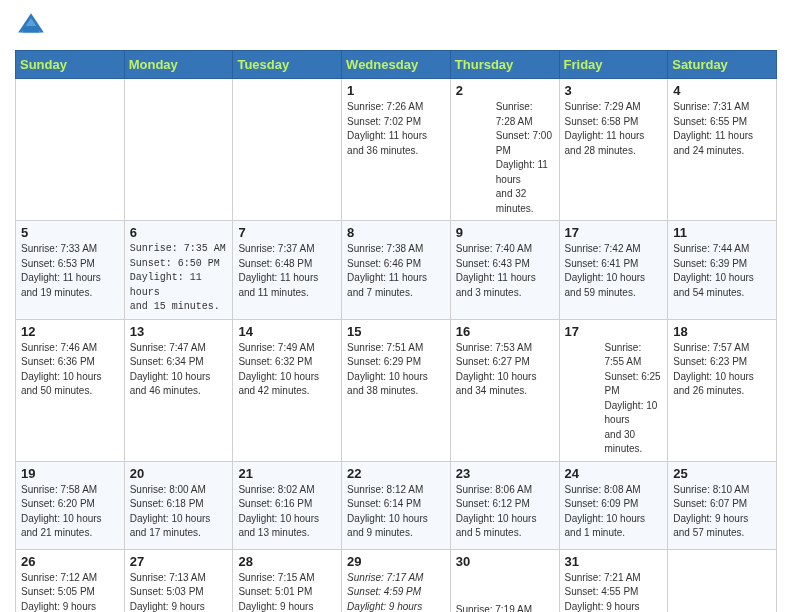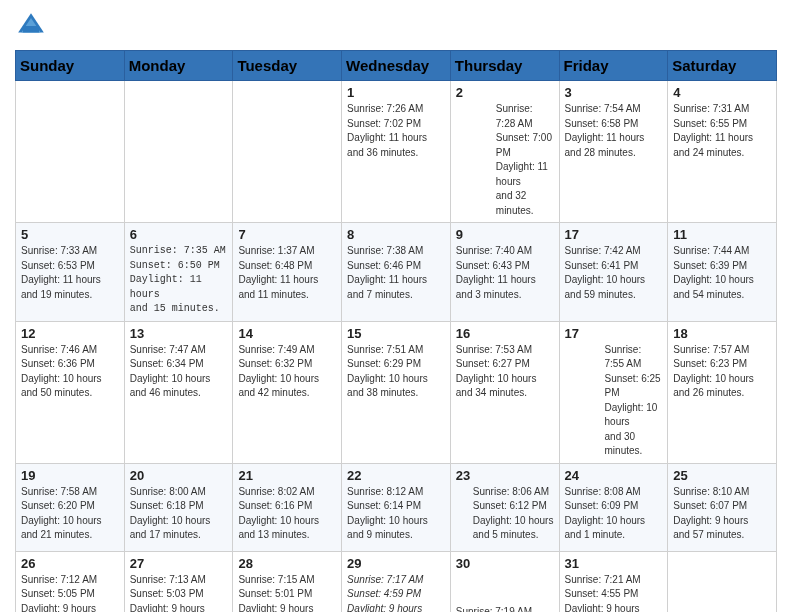--- a/index.html
+++ b/index.html
@@ -59,22 +59,22 @@
       font-size: 15px;
       color: #444;
     }
     .calendar {
       width: 100%;
       border-collapse: collapse;
       border: 1px solid #ccc;
     }
     .calendar th {
       background: #3474b7;
-      color: #000000;
-      font-size: 15px;
+      color: #bef264;
+      font-size: 13px;
       font-weight: bold;
       padding: 6px 4px;
       text-align: left;
       border: 1px solid #2a5f9e;
     }
     .calendar td {
       width: calc(100% / 7);
       vertical-align: top;
       border: 1px solid #d0d0d0;
       padding: 4px 5px;
@@ -150,21 +150,21 @@
           </td>
           <td>
             <span class="day-number">2</span>
             <div class="day-detail" style="white-space: pre-line; margin-left: 40px;">Sunrise: 7:28 AM
 Sunset: 7:00 PM
 Daylight: 11 hours
 and 32 minutes.</div>
           </td>
           <td>
             <span class="day-number">3</span>
-            <div class="day-detail" style="white-space: pre-line;">Sunrise: 7:54 AM
+            <div class="day-detail" style="white-space: pre-line;">Sunrise: 7:29 AM
 Sunset: 6:58 PM
 Daylight: 11 hours
 and 28 minutes.</div>
           </td>
           <td>
             <span class="day-number">4</span>
             <div class="day-detail" style="white-space: pre-line;">Sunrise: 7:31 AM
 Sunset: 6:55 PM
 Daylight: 11 hours
 and 24 minutes.</div>
@@ -180,21 +180,21 @@
           </td>
           <td>
             <span class="day-number">6</span>
             <div class="day-detail" style="white-space: pre-line; font-family: Liberation Mono, monospace;">Sunrise: 7:35 AM
 Sunset: 6:50 PM
 Daylight: 11 hours
 and 15 minutes.</div>
           </td>
           <td>
             <span class="day-number">7</span>
-            <div class="day-detail" style="white-space: pre-line;">Sunrise: 1:37 AM
+            <div class="day-detail" style="white-space: pre-line;">Sunrise: 7:37 AM
 Sunset: 6:48 PM
 Daylight: 11 hours
 and 11 minutes.</div>
           </td>
           <td>
             <span class="day-number">8</span>
             <div class="day-detail" style="white-space: pre-line;">Sunrise: 7:38 AM
 Sunset: 6:46 PM
 Daylight: 11 hours
 and 7 minutes.</div>
@@ -296,21 +296,21 @@
           </td>
           <td>
             <span class="day-number">22</span>
             <div class="day-detail" style="white-space: pre-line;">Sunrise: 8:12 AM
 Sunset: 6:14 PM
 Daylight: 10 hours
 and 9 minutes.</div>
           </td>
           <td>
             <span class="day-number">23</span>
-            <div class="day-detail" style="white-space: pre-line; margin-left: 17px;">Sunrise: 8:06 AM
+            <div class="day-detail" style="white-space: pre-line;">Sunrise: 8:06 AM
 Sunset: 6:12 PM
 Daylight: 10 hours
 and 5 minutes.</div>
           </td>
           <td>
             <span class="day-number">24</span>
             <div class="day-detail" style="white-space: pre-line;">Sunrise: 8:08 AM
 Sunset: 6:09 PM
 Daylight: 10 hours
 and 1 minute.</div>

